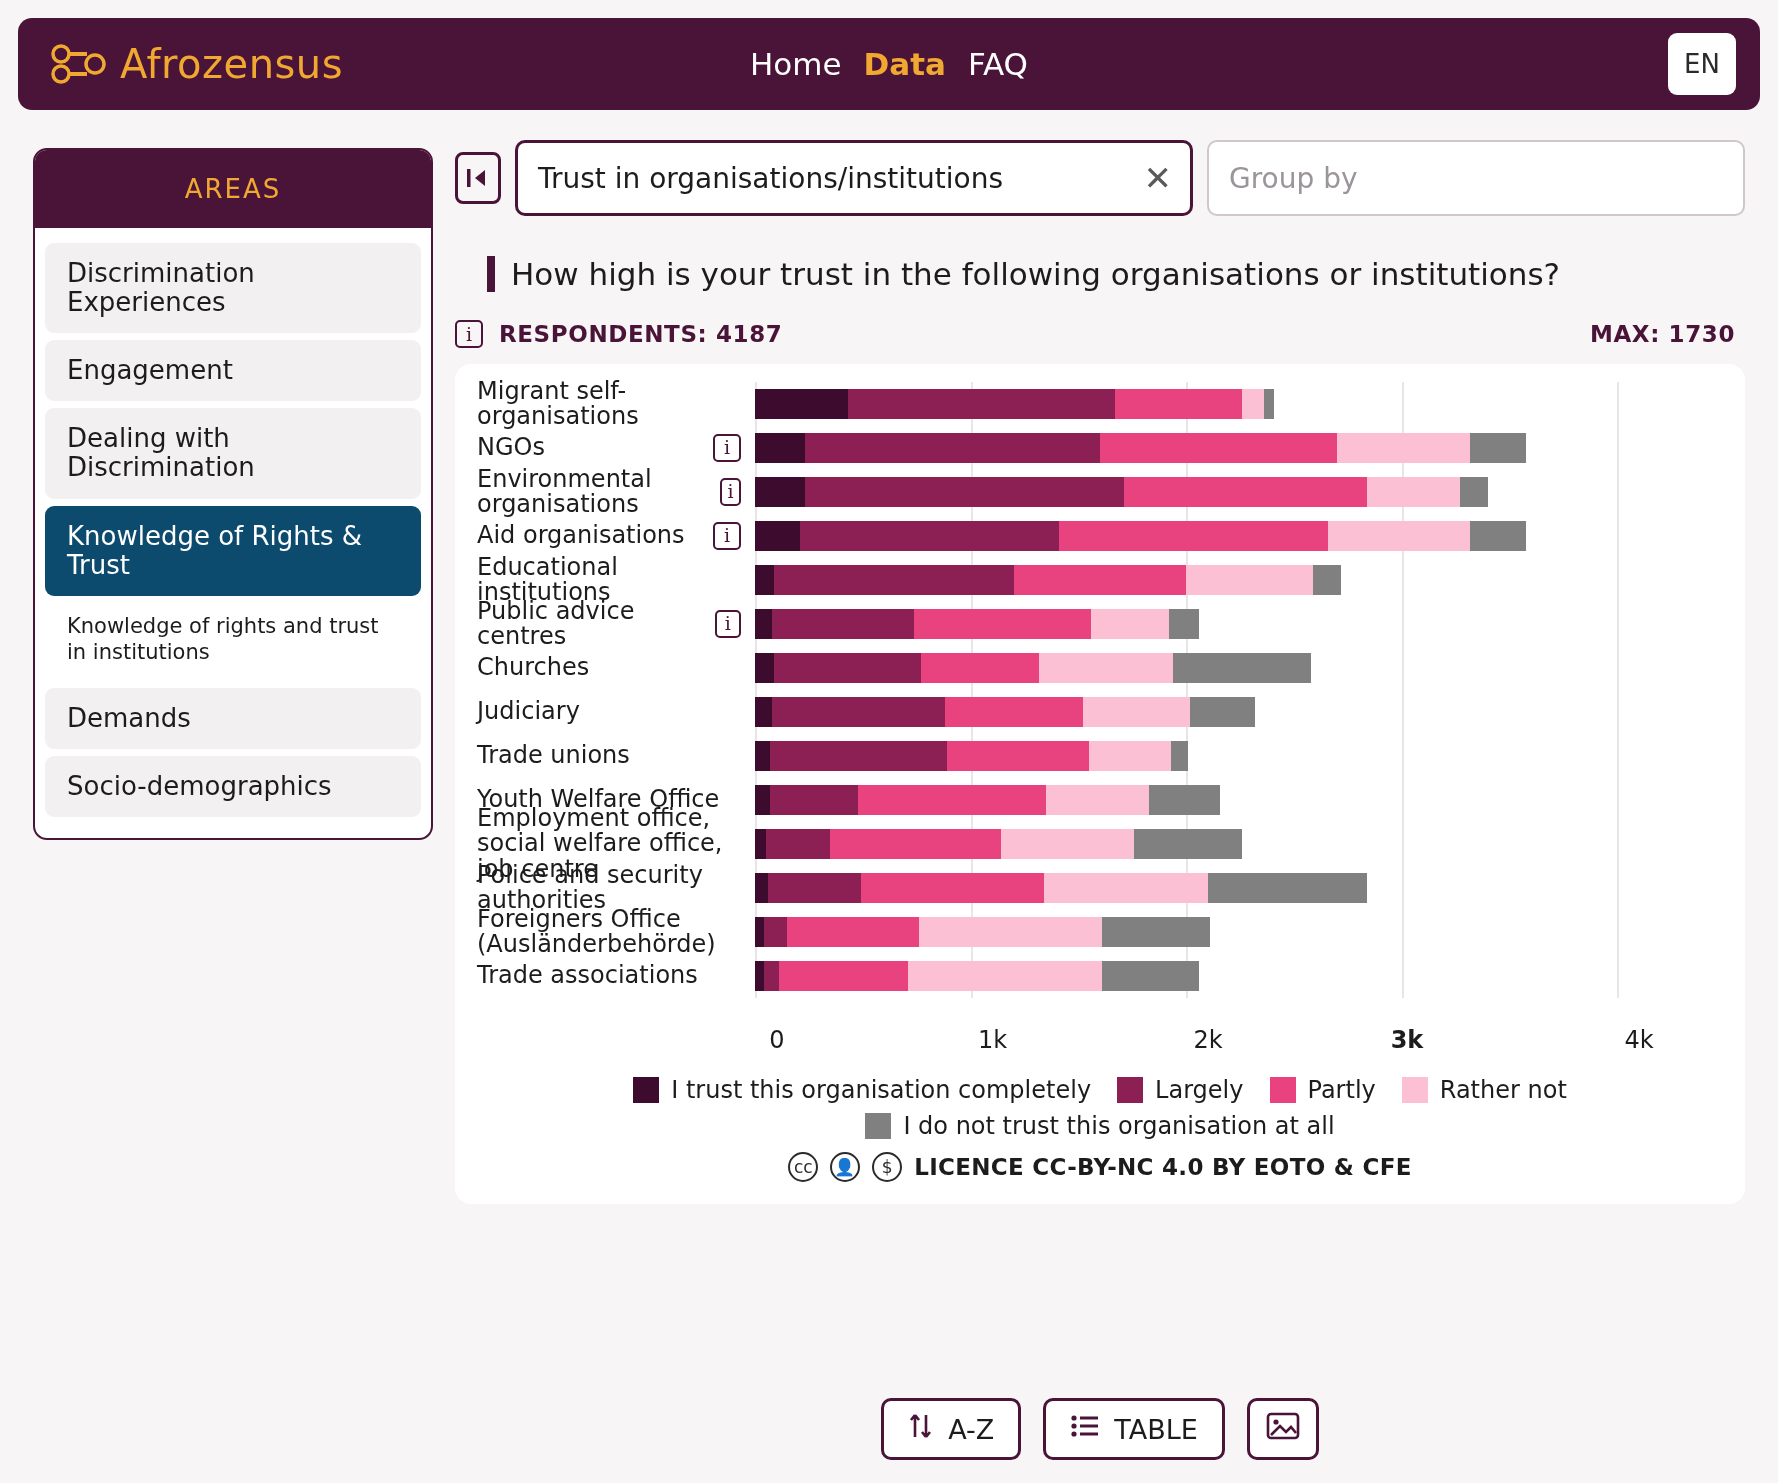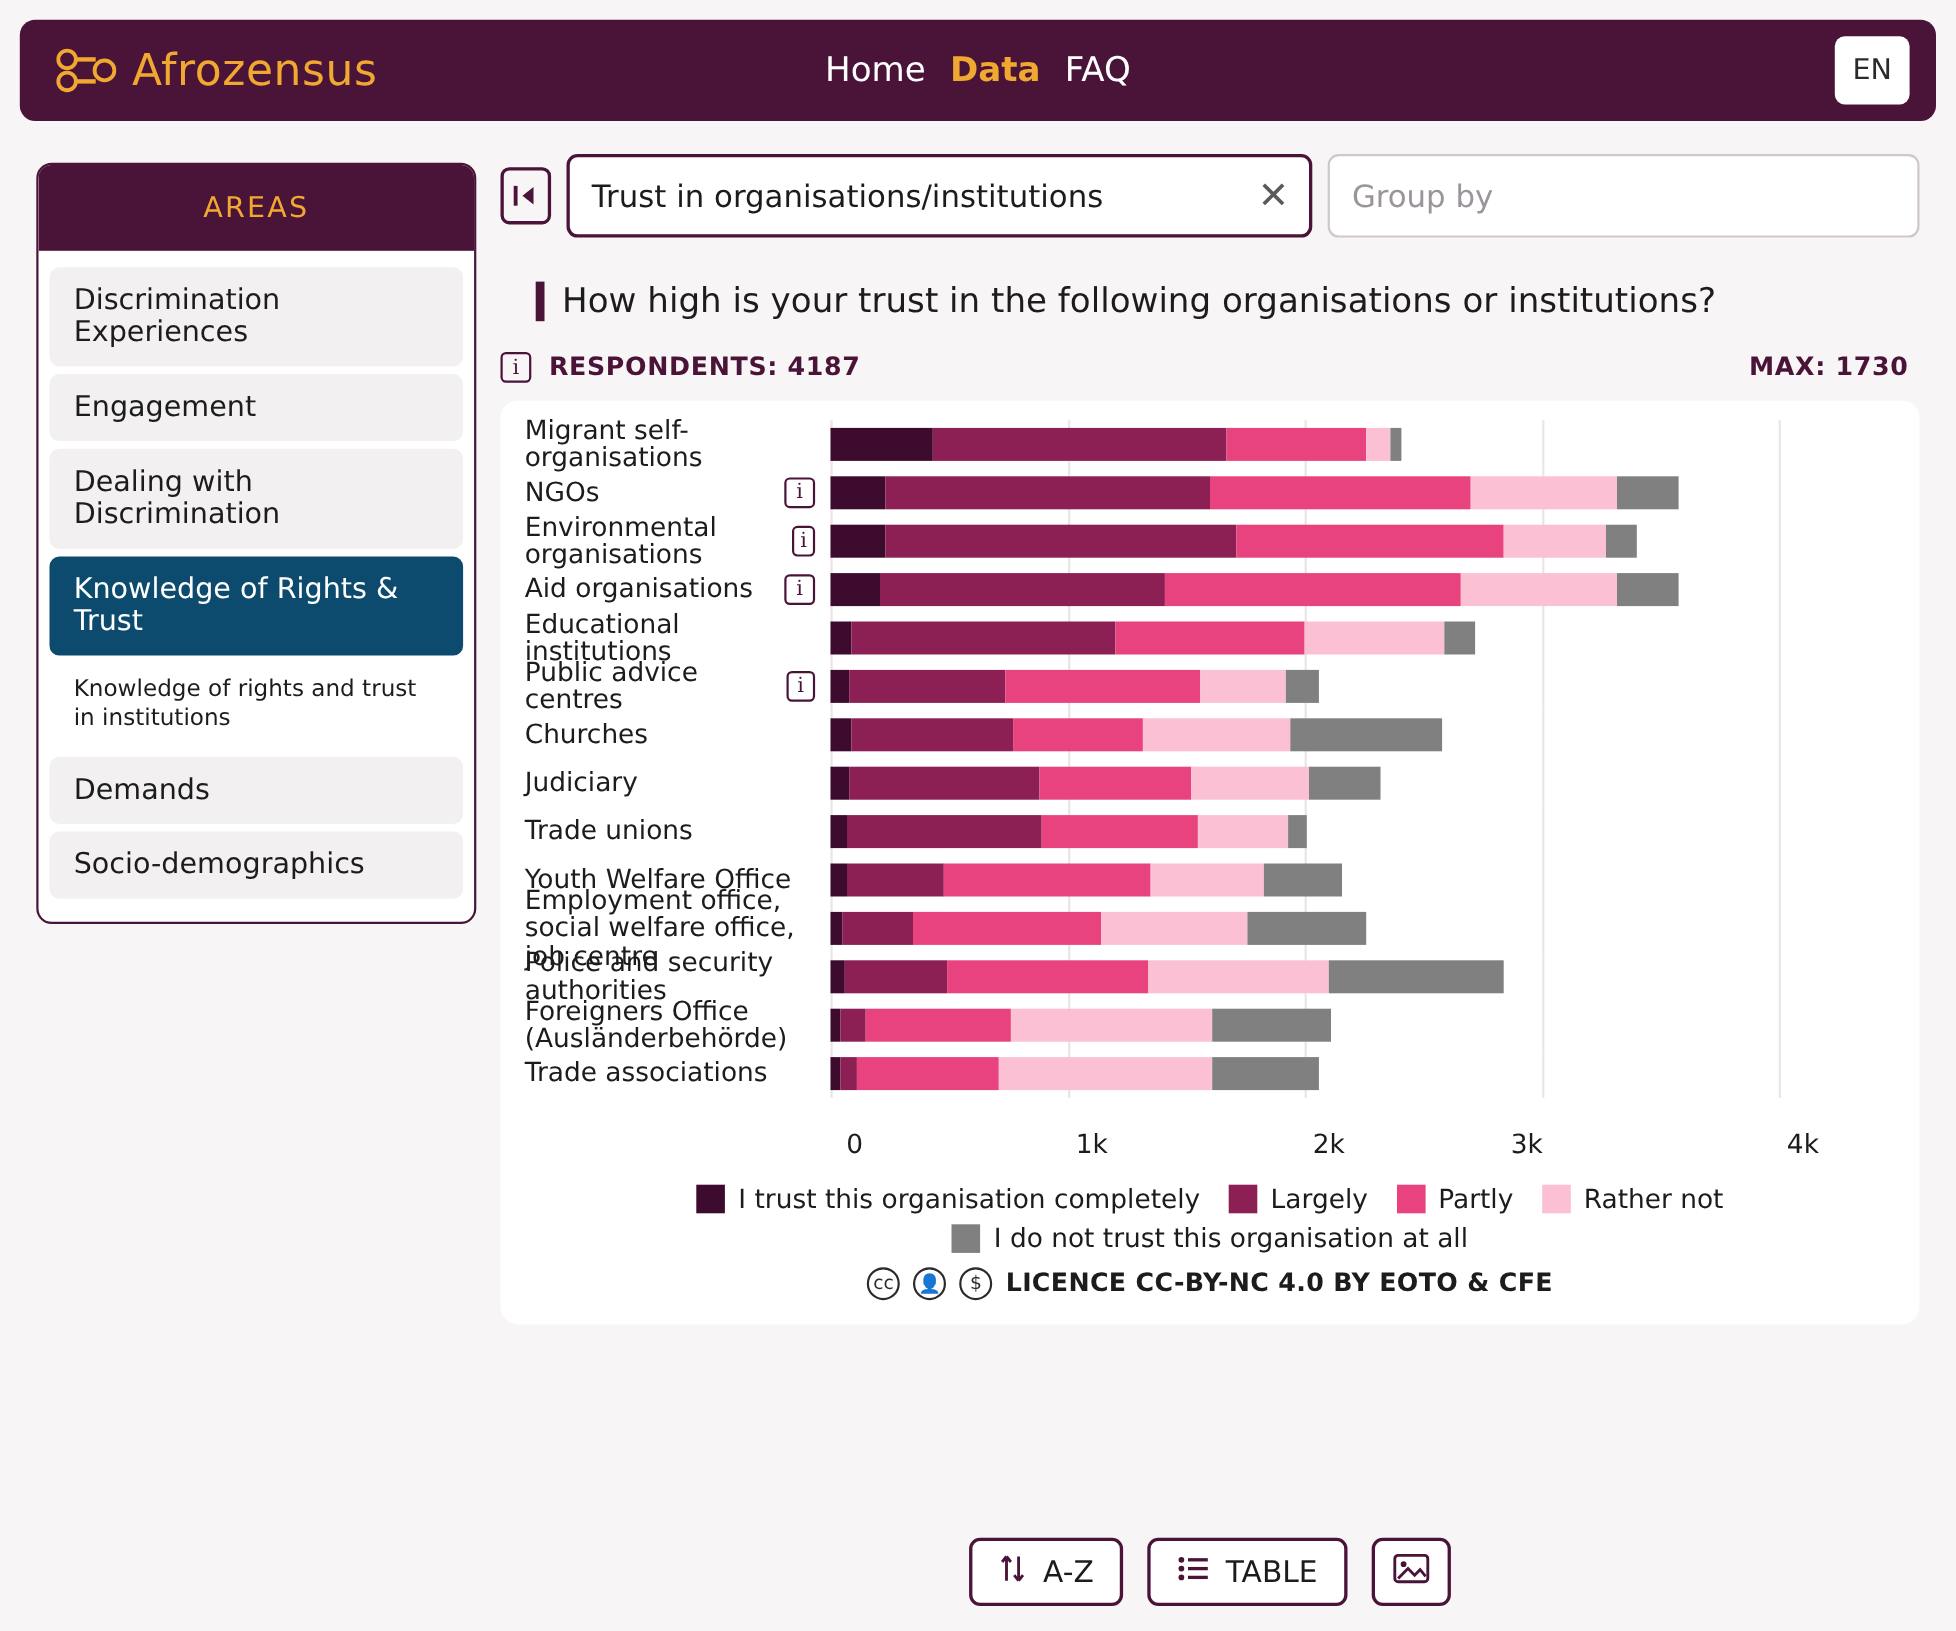--- a/index.html
+++ b/index.html
@@ -599,21 +599,21 @@
               <div class="seg" style="width: 193.95px; background: rgb(251, 192, 211);"></div>
               <div class="seg" style="width: 96.975px; background: rgb(128, 128, 128);"></div>
             </div>
           </div>
         </div>
       </div>
     <div class="axis" id="chart-axis">
         <div class="tick" style="left: 0px;">0</div>
         <div class="tick" style="left: 215.5px;">1k</div>
         <div class="tick" style="left: 431px;">2k</div>
-        <div class="tick" style="left: 611px;">3k</div>
+        <div class="tick" style="left: 630px; font-weight: bold;">3k</div>
         <div class="tick" style="left: 862px;">4k</div>
       </div>
     <div class="legend" id="chart-legend">
         <div class="legend-row">
           <div class="legend-item">
             <span class="swatch" style="background: rgb(61, 11, 46);"></span>
             <span class="legend-label">I trust this organisation completely</span>
           </div>
           <div class="legend-item">
             <span class="swatch" style="background: rgb(140, 31, 84);"></span>

